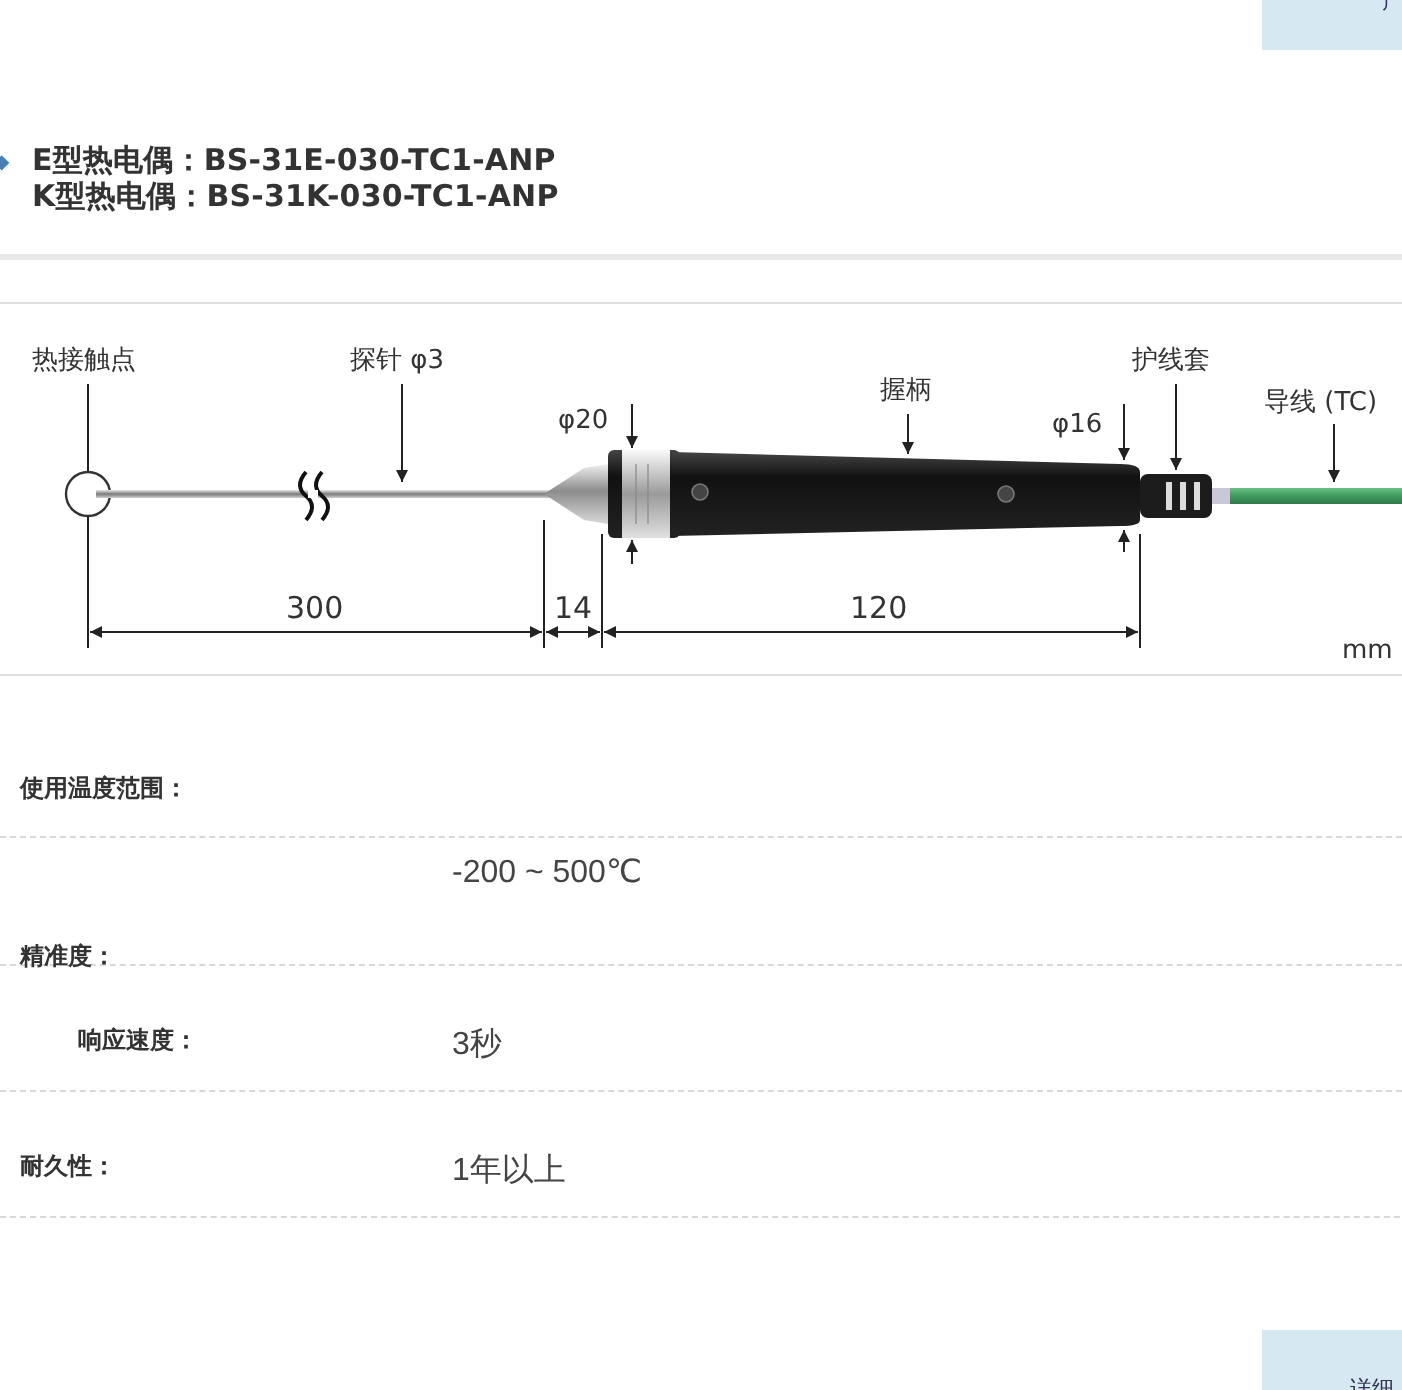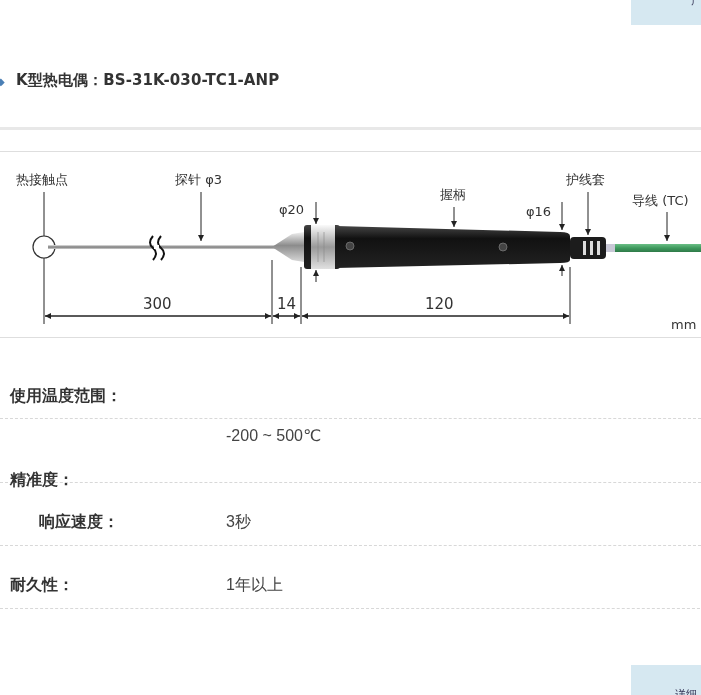--- a/index.html
+++ b/index.html
@@ -12,33 +12,34 @@
   .corner-tab.top span { right:4px; top:-7px; }
   .corner-tab.bottom span { left:44px; top:22px; }
   .models { position:absolute; left:16px; top:71px; font-weight:bold; font-size:15px;
             line-height:18px; color:#333; letter-spacing:0.1px; }
   .bullet { position:absolute; left:-3px; top:79px; width:6px; height:6px; color:#4a7fb5; font-size:10px; line-height:6px; }
   .sep-thick { position:absolute; left:0; top:127px; width:701px; height:3px; background:#e8e8e8; }
   .fig-top { position:absolute; left:0; top:151px; width:701px; height:1px; background:#dedede; }
   .fig-bot { position:absolute; left:0; top:337px; width:701px; height:1px; background:#dedede; }
   svg.diagram { position:absolute; left:0; top:152px; }
   .spec-row { position:absolute; left:0; width:701px; border-bottom:1px dashed #d8d8d8; }
-  .spec-label { position:absolute; left:10px; font-weight:bold; font-size:16px; color:#333; }
+  .spec-label { position:absolute; left:10px; font-weight:bold; font-size:12px; color:#333; }
   .spec-value { position:absolute; left:226px; font-size:16px; color:#444;
                 font-family:"Liberation Sans", "DejaVu Sans", sans-serif; }
 </style>
 </head>
 <body>
 
 <div class="corner-tab top">
   <span>产品</span>
 </div>
 
 <div class="bullet">◆</div>
 <div class="models">
+  <div>E型热电偶：BS-31E-030-TC1-ANP</div>
   <div>K型热电偶：BS-31K-030-TC1-ANP</div>
 </div>
 
 <div class="sep-thick"></div>
 <div class="fig-top"></div>
 
 <svg class="diagram" width="701" height="185" viewBox="0 0 701 185" xmlns="http://www.w3.org/2000/svg" font-family="DejaVu Sans, sans-serif">
   <defs>
     <linearGradient id="probeG" x1="0" y1="0" x2="0" y2="1">
       <stop offset="0" stop-color="#e8e8e8"></stop>

